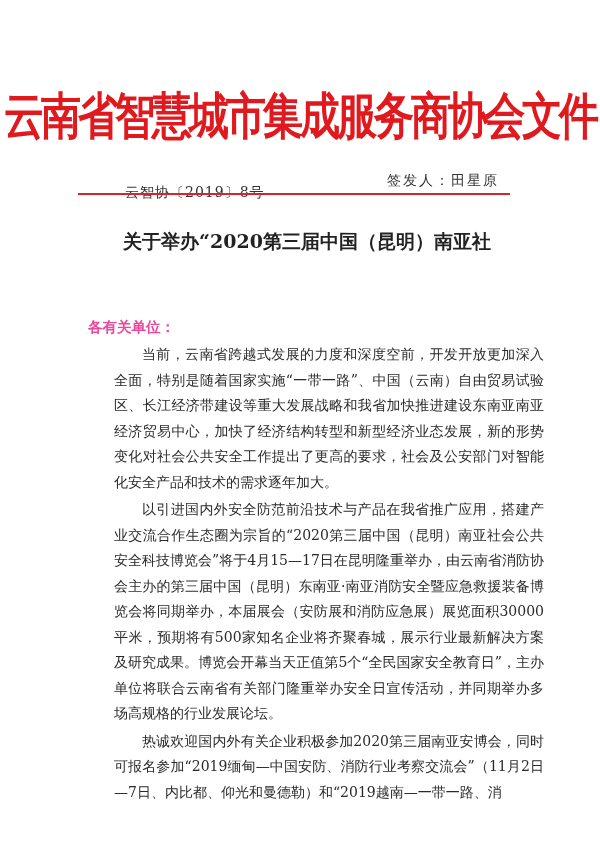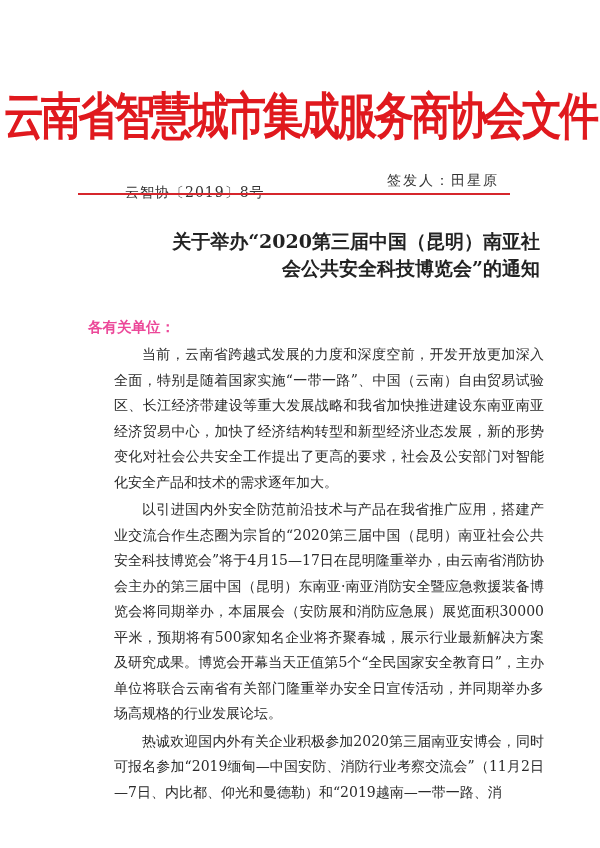--- a/index.html
+++ b/index.html
@@ -10,41 +10,40 @@
   .header-title {
     position: absolute; left: 0; right: 0; top: 82px; text-align: center;
     font-family: "DejaVu Sans", "Liberation Sans", sans-serif;
     font-size: 40px; font-weight: bold; color: #e0191e; letter-spacing: -3px;
     transform: scaleY(1.25); transform-origin: top center; white-space: nowrap;
   }
   .doc-number { position: absolute; left: 125px; top: 184px; font-size: 14px; color: #333; letter-spacing: 1px; }
   .signer { position: absolute; left: 355px; top: 172px; font-size: 14px; color: #333; letter-spacing: 2px; margin-left: 32px; }
   .red-rule { position: absolute; left: 78px; width: 432px; top: 193px; height: 2px; background: #d6262c; }
   .notice-title {
-    position: absolute; left: 74px; right: 60px; top: 228px; text-align: right;
+    position: absolute; left: 74px; right: 60px; top: 228px; text-align: center;
     font-size: 19px; line-height: 27px; color: #222; font-weight: bold;
   }
   .salutation { position: absolute; left: 88px; top: 318px; font-size: 14.5px; color: #ec4899; font-weight: bold; }
   .body-text {
     position: absolute; left: 86px; width: 430px; top: 342px;
     font-size: 14px; line-height: 25.5px; color: #2a2a2a; text-align: justify; margin-left: 28px;
   }
   .body-text p { margin: 0 0 2px 0; text-indent: 2em; }
 </style>
 </head>
 <body>
 
 <div class="header-title">云南省智慧城市集成服务商协会文件</div>
 <div class="doc-number">云智协〔2019〕8号</div>
 <div class="signer">签发人：田星原</div>
 <div class="red-rule"></div>
 
 <div class="notice-title">
   <div>关于举办“2020第三届中国（昆明）南亚社</div>
-  <div>会公共安全科技博览会”的通知</div>
 </div>
 
 <div class="salutation">各有关单位：</div>
 
 <div class="body-text">
   <p>当前，云南省跨越式发展的力度和深度空前，开发开放更加深入全面，特别是随着国家实施“一带一路”、中国（云南）自由贸易试验区、长江经济带建设等重大发展战略和我省加快推进建设东南亚南亚经济贸易中心，加快了经济结构转型和新型经济业态发展，新的形势变化对社会公共安全工作提出了更高的要求，社会及公安部门对智能化安全产品和技术的需求逐年加大。</p>
   <p>以引进国内外安全防范前沿技术与产品在我省推广应用，搭建产业交流合作生态圈为宗旨的“2020第三届中国（昆明）南亚社会公共安全科技博览会”将于4月15—17日在昆明隆重举办，由云南省消防协会主办的第三届中国（昆明）东南亚·南亚消防安全暨应急救援装备博览会将同期举办，本届展会（安防展和消防应急展）展览面积30000平米，预期将有500家知名企业将齐聚春城，展示行业最新解决方案及研究成果。博览会开幕当天正值第5个“全民国家安全教育日”，主办单位将联合云南省有关部门隆重举办安全日宣传活动，并同期举办多场高规格的行业发展论坛。</p>
   <p>热诚欢迎国内外有关企业积极参加2020第三届南亚安博会，同时可报名参加“2019缅甸—中国安防、消防行业考察交流会”（11月2日—7日、内比都、仰光和曼德勒）和“2019越南—一带一路、消</p>
 </div>
 

